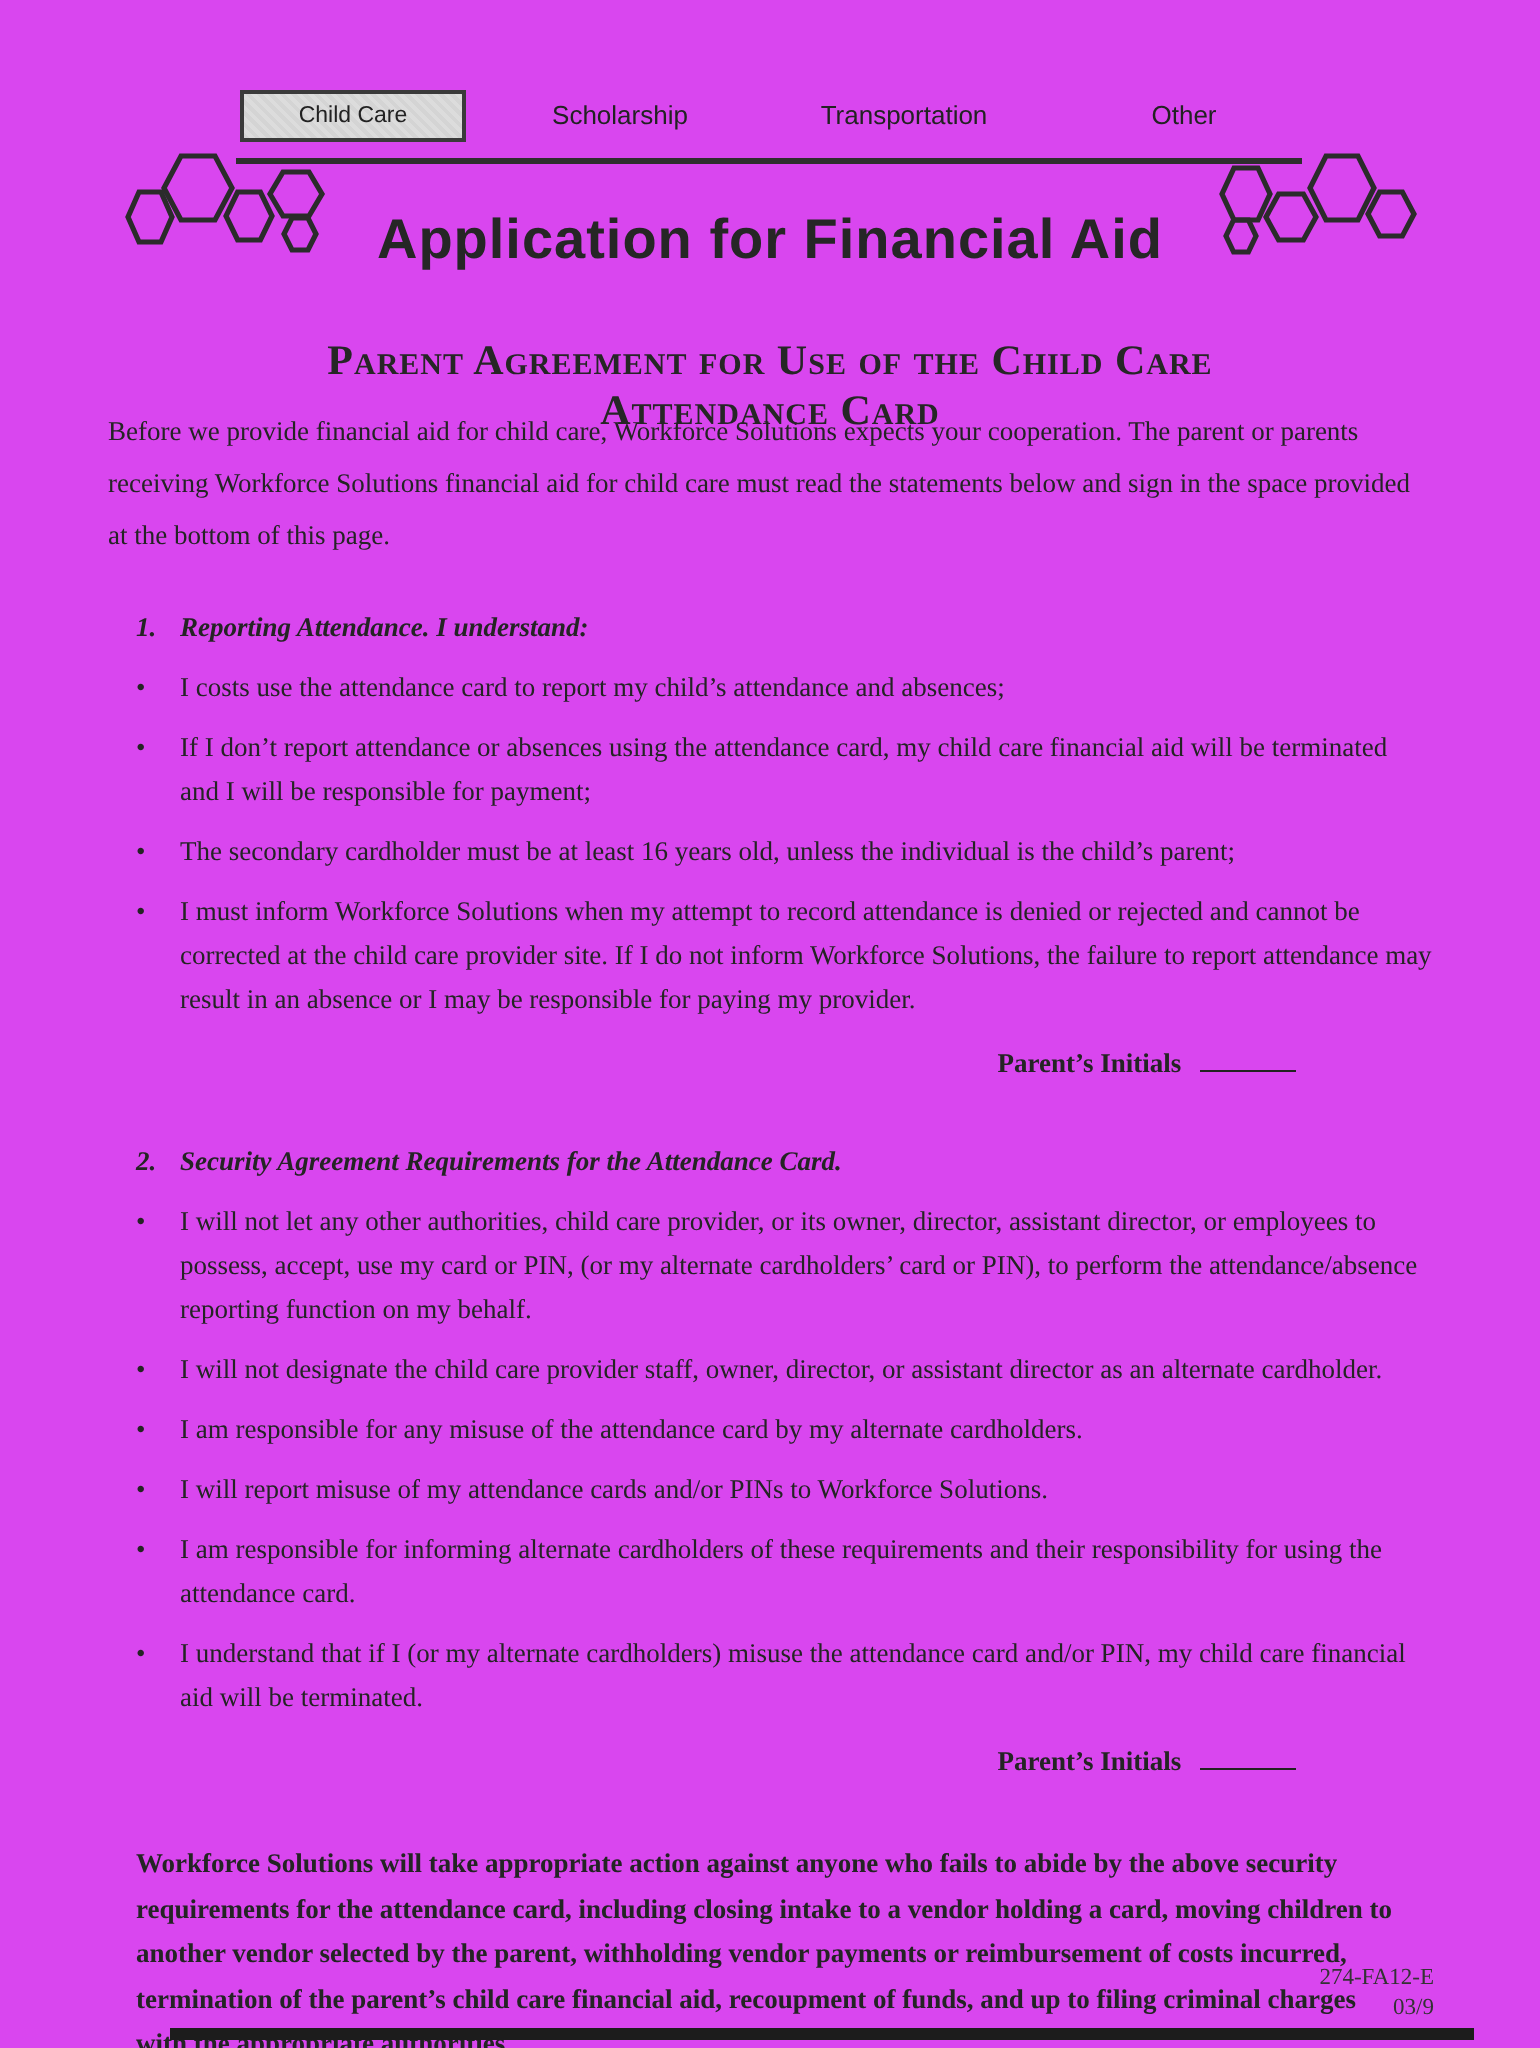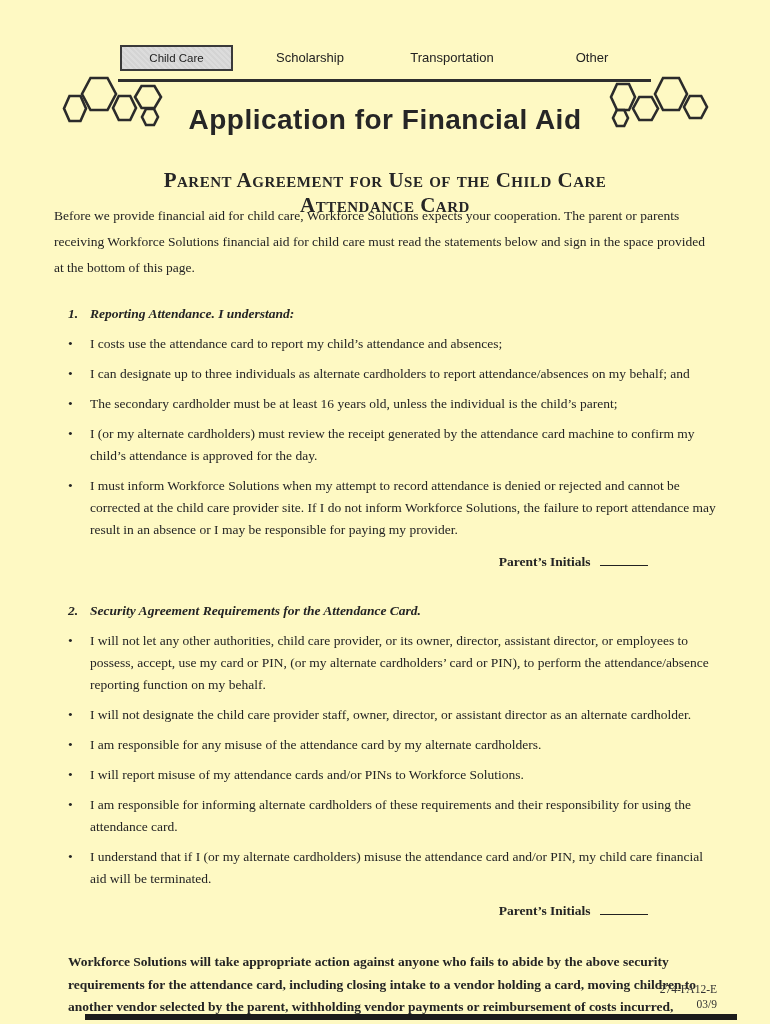--- a/index.html
+++ b/index.html
@@ -1,16 +1,16 @@
 <!DOCTYPE html>
 <html><head>
 <meta charset="utf-8">
 <style>
   html,body{margin:0;padding:0;background:#ffffff;}
-  .page{position:relative;width:770px;height:1024px;background:#fef9c3;overflow:hidden;
+  .page{position:relative;width:770px;height:1024px;background:#d946ef;overflow:hidden;
         font-family:"Liberation Serif", serif;color:#222222;}
 
   
   .tab{position:absolute;top:50px;font-family:"Liberation Sans", sans-serif;
        font-size:13px;color:#222;text-align:center;}
   .tab-box{position:absolute;left:120px;top:45px;width:113px;height:26px;
            background:#d8d8d8;border:2px solid #3a3a3a;box-sizing:border-box;
            display:flex;align-items:center;justify-content:center;
            font-family:"Liberation Sans", sans-serif;font-size:11.5px;color:#222;
            background-image:repeating-linear-gradient(45deg,#d4d4d4 0 2px,#dcdcdc 2px 4px);}
@@ -107,23 +107,22 @@
 
     <p class="intro">Before we provide financial aid for child care, Workforce Solutions expects your cooperation. The parent or parents receiving Workforce Solutions financial aid for child care must read the statements below and sign in the space provided at the bottom of this page.</p>
 
     <div class="section">
       <div class="section-heading">
         <span class="section-number">1.</span>
         <span>Reporting Attendance. I understand:</span>
       </div>
       <ul class="bullets">
           <li>I costs use the attendance card to report my child’s attendance and absences;</li>
-          <li>I can designate up to three individuals as alternate cardholders to report attendance/absences on my behalf; and</li>
+          <li>If I don’t report attendance or absences using the attendance card, my child care financial aid will be terminated and I will be responsible for payment;</li>
           <li>The secondary cardholder must be at least 16 years old, unless the individual is the child’s parent;</li>
-          <li>I (or my alternate cardholders) must review the receipt generated by the attendance card machine to confirm my child’s attendance is approved for the day.</li>
           <li>I must inform Workforce Solutions when my attempt to record attendance is denied or rejected and cannot be corrected at the child care provider site. If I do not inform Workforce Solutions, the failure to report attendance may result in an absence or I may be responsible for paying my provider.</li>
         </ul>
       <div class="initials-row">
         <span>Parent’s Initials</span>
         <span class="initials-blank"></span>
       </div>
     </div>
 
     <div class="section" style="margin-top:28px;">
       <div class="section-heading">

